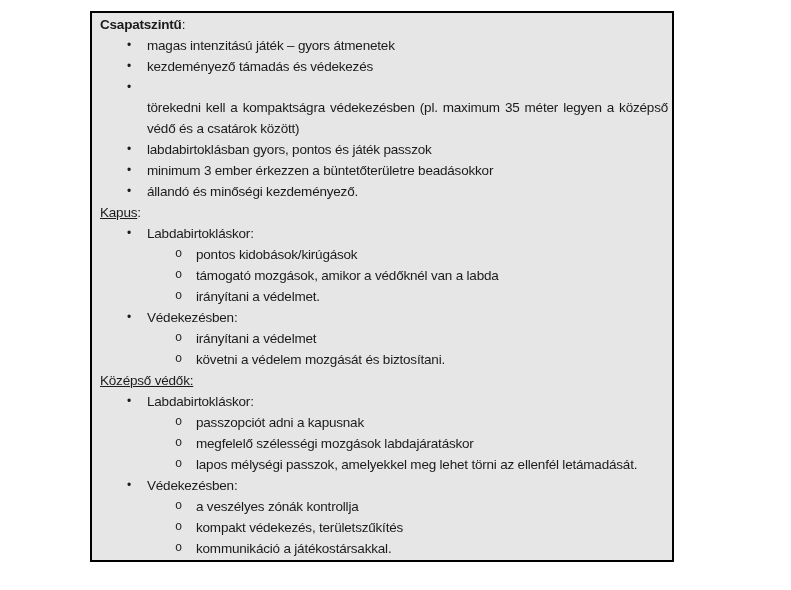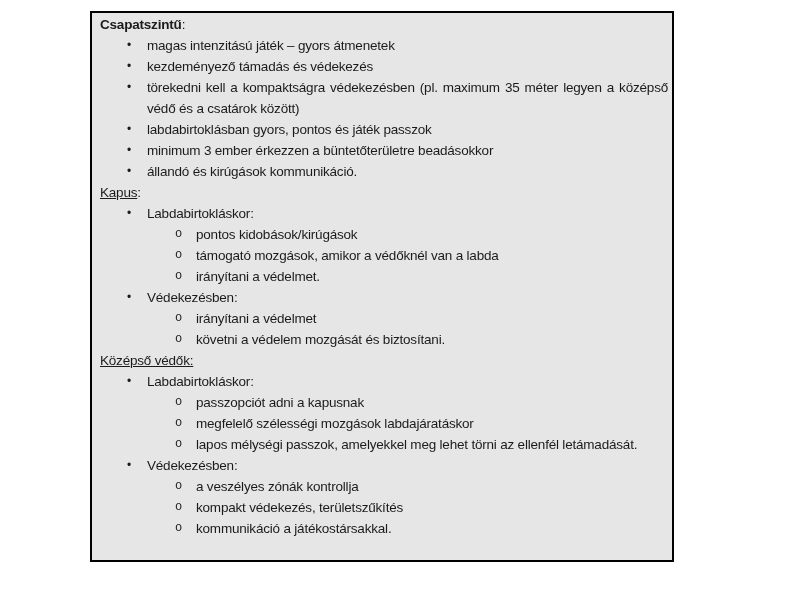--- a/index.html
+++ b/index.html
@@ -26,21 +26,21 @@
   .block { white-space: nowrap; }
   .block.heading-bold .head-text { font-weight: bold; }
   .block.heading-underline .head-text { text-decoration: underline; }
   .block.bullet1 { display: flex; padding-left: 27px; }
   .block.bullet2 { display: flex; padding-left: 75px; }
   .block .marker { flex: 0 0 auto; display: inline-block; }
   .block.bullet1 .marker { width: 20px; font-size: 12px; }
   .block.bullet2 .marker { width: 21px; font-family: "Liberation Mono", monospace; font-size: 12px; }
   .block .text { flex: 1 1 auto; }
   .block.justify { white-space: normal; }
-  .block.justify .text { text-align: justify; text-align-last: left; }
+  .block.justify .text { text-align: justify; text-align-last: left; margin-top: 20px; }
 </style>
 </head>
 <body>
 
 <div class="page">
   <div class="doc-box">
       <div class="block heading-bold"><span class="head-text">Csapatszintű</span><span>:</span></div>
       <div class="block bullet1">
         <span class="marker">•</span>
         <span class="text">magas intenzitású játék – gyors átmenetek</span>
@@ -56,21 +56,21 @@
       <div class="block bullet1">
         <span class="marker">•</span>
         <span class="text">labdabirtoklásban gyors, pontos és játék passzok</span>
       </div>
       <div class="block bullet1">
         <span class="marker">•</span>
         <span class="text">minimum 3 ember érkezzen a büntetőterületre beadásokkor</span>
       </div>
       <div class="block bullet1">
         <span class="marker">•</span>
-        <span class="text">állandó és kirúgások kommunikáció.</span>
+        <span class="text">állandó és minőségi kezdeményező.</span>
       </div>
       <div class="block heading-underline"><span class="head-text">Kapus</span><span>:</span></div>
       <div class="block bullet1">
         <span class="marker">•</span>
         <span class="text">Labdabirtokláskor:</span>
       </div>
       <div class="block bullet2">
         <span class="marker">o</span>
         <span class="text">pontos kidobások/kirúgások</span>
       </div>

